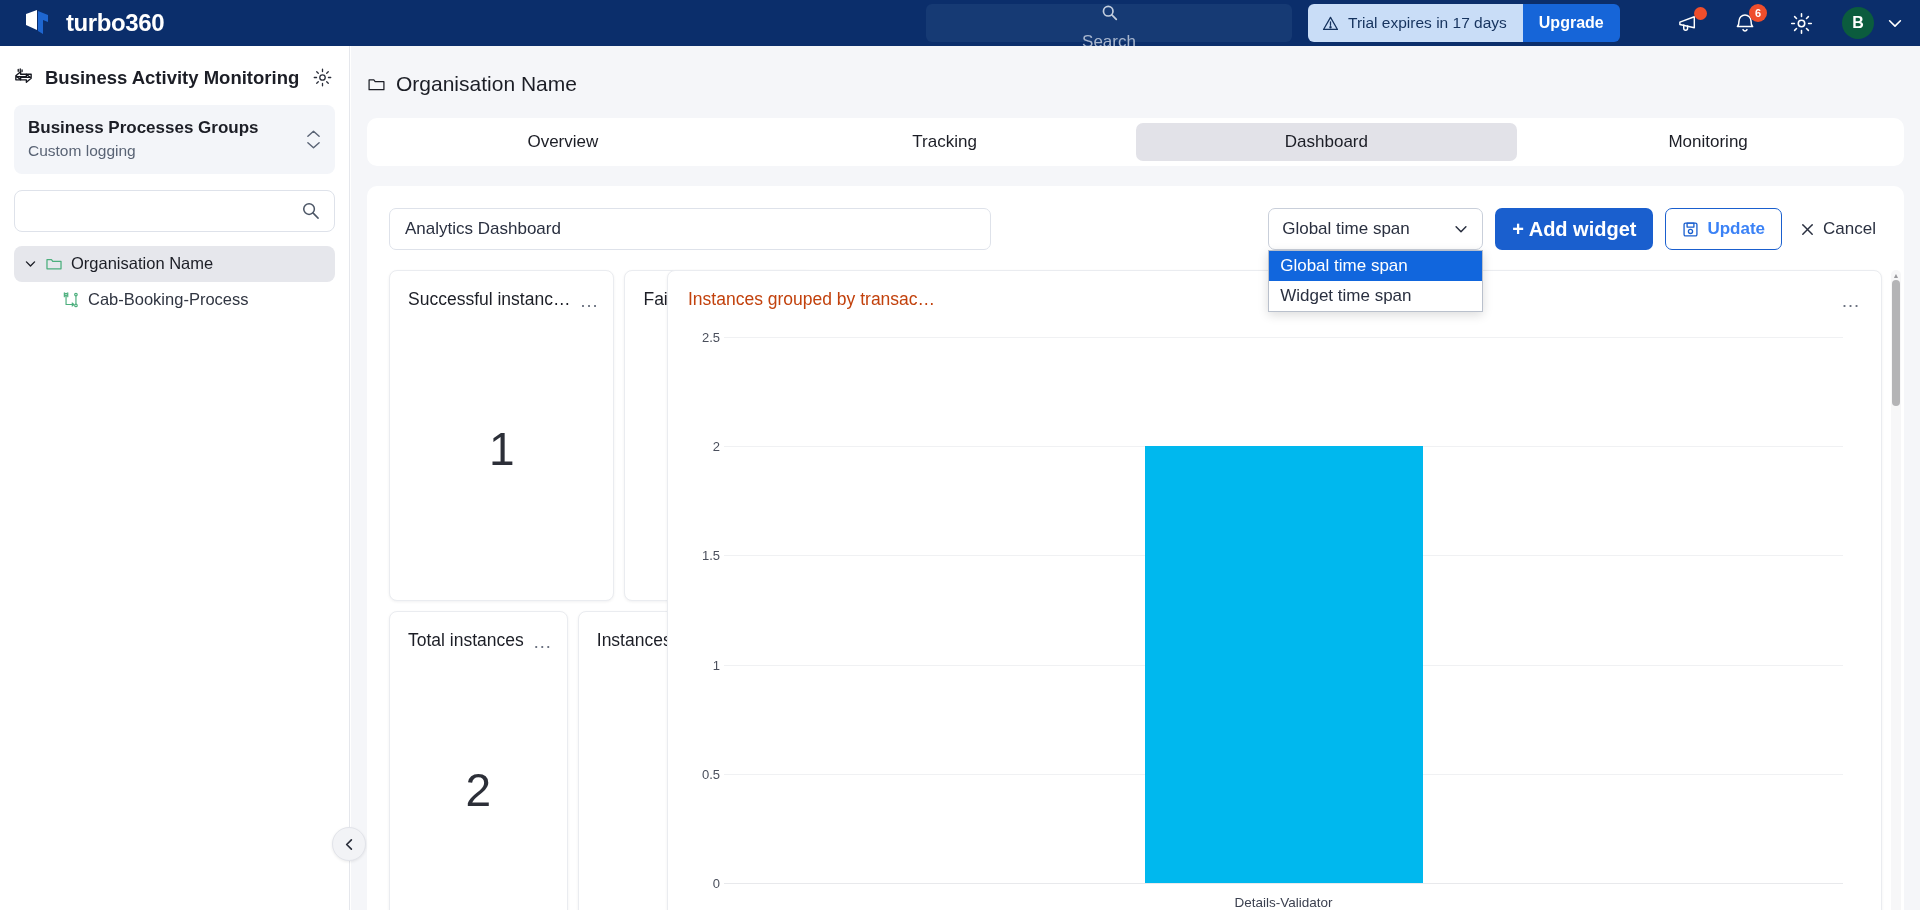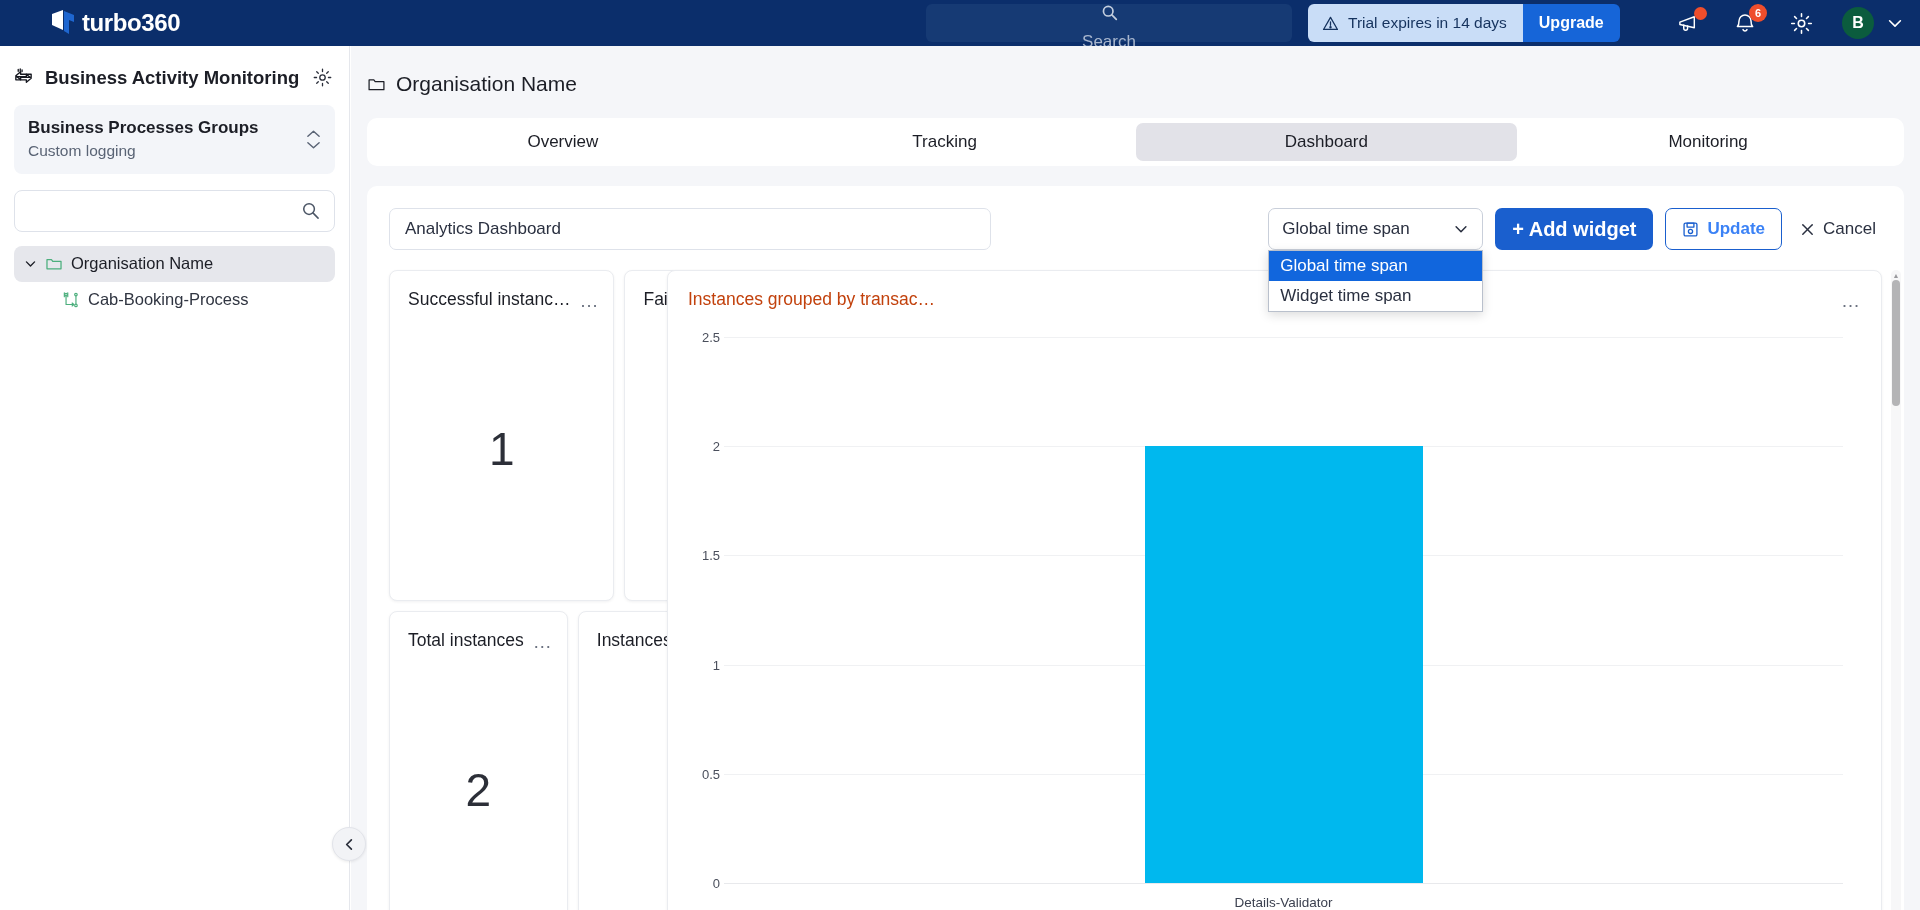--- a/index.html
+++ b/index.html
@@ -10,21 +10,21 @@
     overflow: hidden;
   }
 
   
   .topbar {
     position: absolute; top: 0; left: 0;
     width: 1920px; height: 46px;
     background: #0B2E6B;
     display: flex; align-items: center;
   }
-  .brand { display: flex; align-items: center; gap: 4px; padding-left: 22px; width: 350px; margin-left: 26px; }
+  .brand { display: flex; align-items: center; gap: 14px; padding-left: 22px; width: 350px; }
   .brand-logo { width: 30px; height: 30px; position: relative; }
   .brand-name { color: #ffffff; font-size: 24px; font-weight: 700; letter-spacing: -0.4px; }
 
   .search-box {
     position: absolute; left: 926px; top: 4px;
     width: 366px; height: 38px;
     background: #163A74; border-radius: 6px;
     display: flex; align-items: center; gap: 11px; padding: 0 16px; flex-direction: column;
   }
   .search-placeholder { color: #A9B7CE; font-size: 17px; }
@@ -303,21 +303,21 @@
 
   <div class="trial-wrap">
     <div class="trial-msg">
       <span>
         <svg width="17" height="17" viewBox="0 0 20 20" fill="none" stroke="#16335E" stroke-width="1.5" stroke-linejoin="round">
           <path d="M10 2.8 L18.2 17 L1.8 17 Z"></path>
             <line x1="10" y1="8" x2="10" y2="12.2" stroke-linecap="round"></line>
             <circle cx="10" cy="14.4" r="0.7" fill="#16335E"></circle>
         </svg>
       </span>
-      <span>Trial expires in 14 days</span>
+      <span>Trial expires in 17 days</span>
     </div>
     <button class="upgrade-btn">Upgrade</button>
   </div>
 
   <div class="top-icons">
     <span class="ti">
       <svg width="25" height="25" viewBox="0 0 26 26" fill="none" stroke="#ffffff" stroke-width="1.5" stroke-linejoin="round" stroke-linecap="round">
         <path d="M3 11.5 L18 6 L18 17.5 L3 14 Z"></path>
           <path d="M7 14.5 L7 18 a2 2 0 0 0 4 0 L11 15.5"></path>
       </svg>

